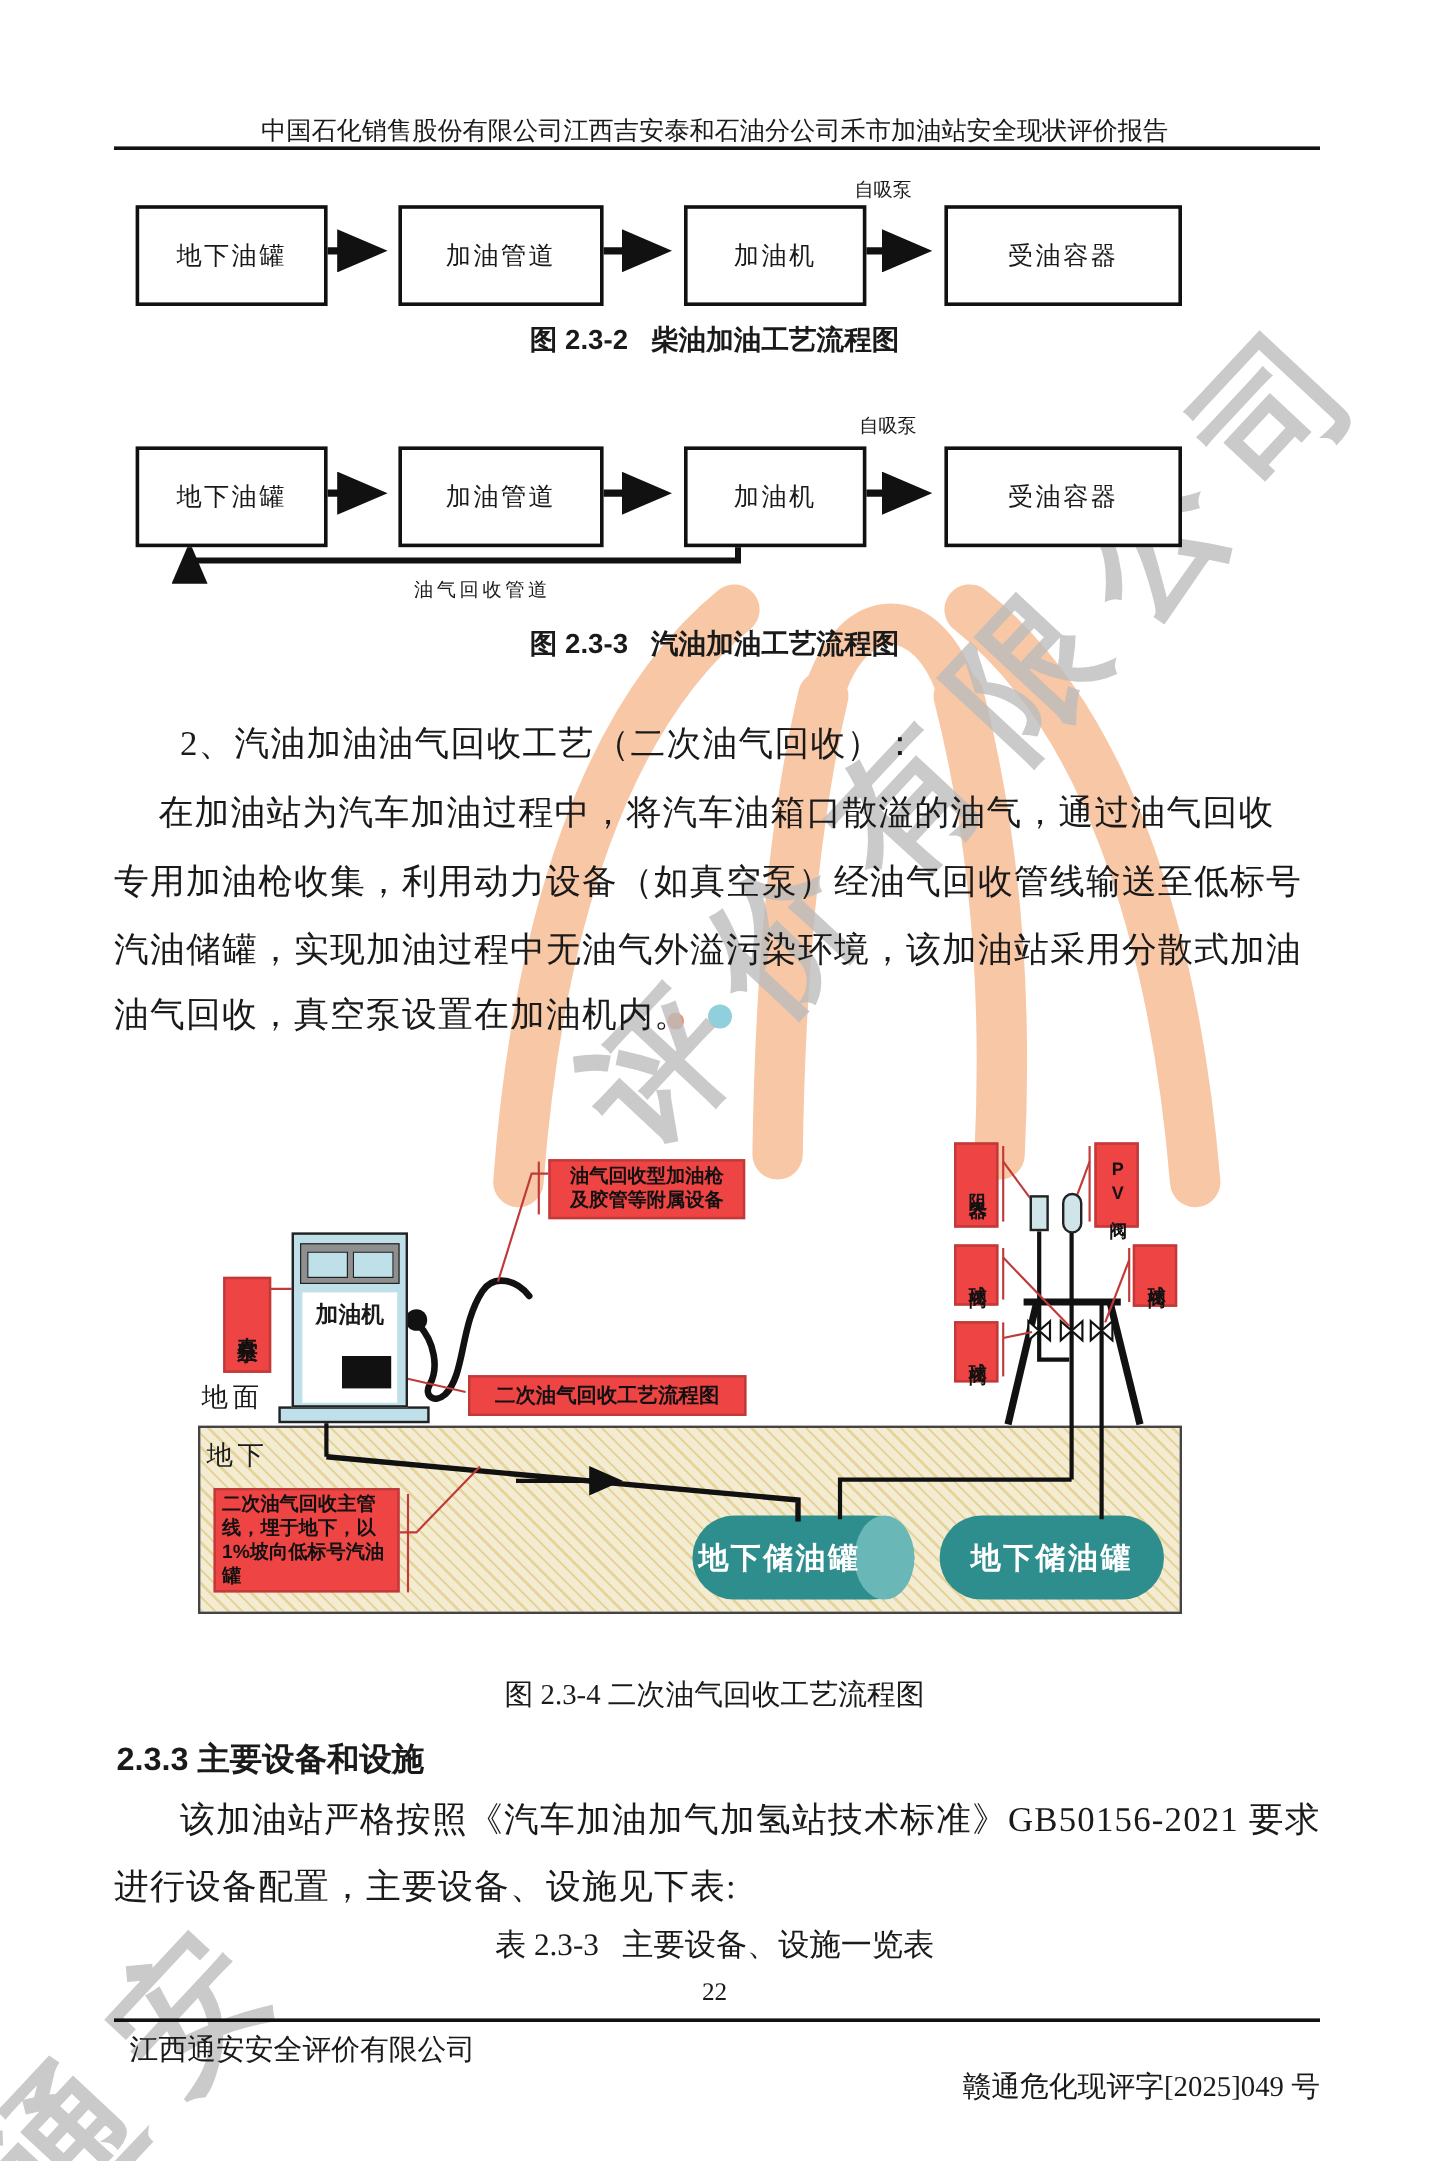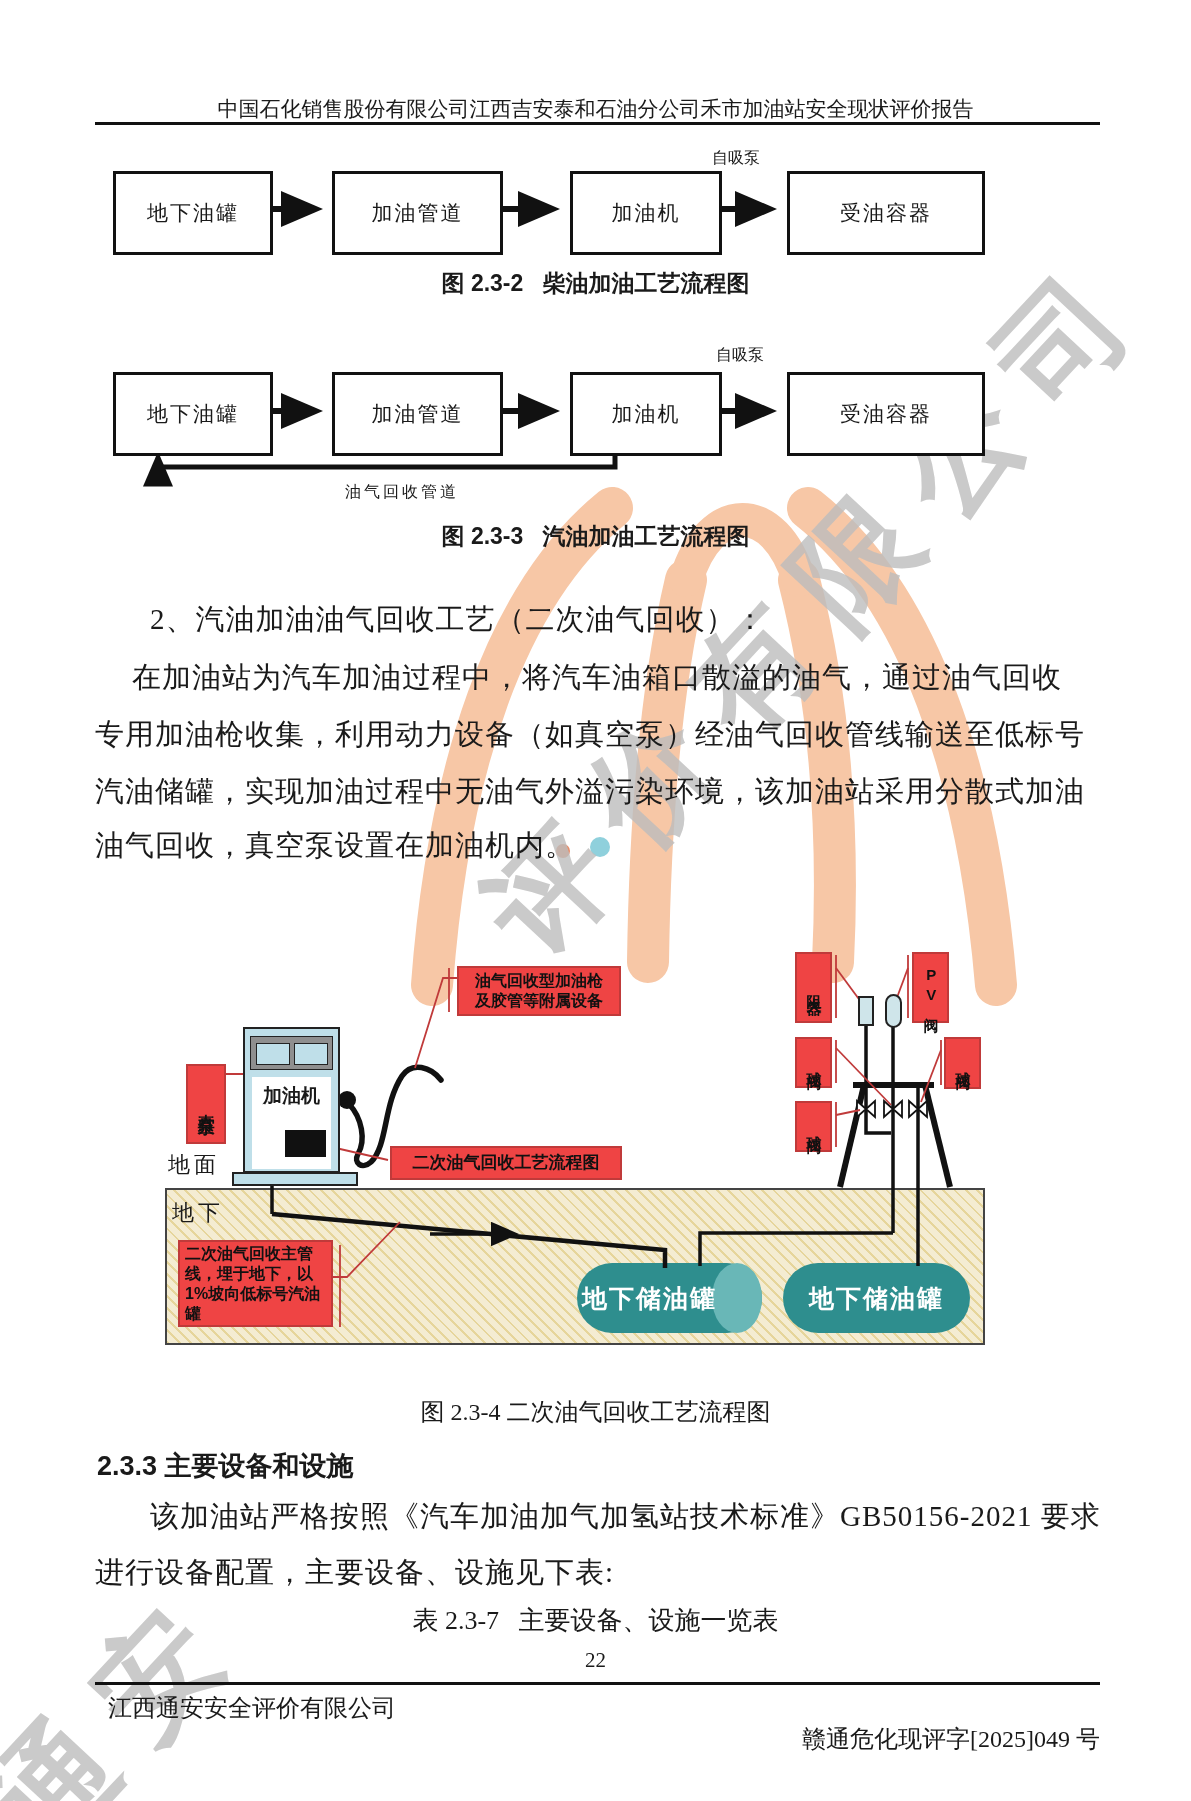--- a/index.html
+++ b/index.html
@@ -213,20 +213,20 @@
   <div class="dlabel vlabel" style="left:944px;top:1037px;width:33px;height:48px;font-size:15px;">球阀</div>
 
   <div class="ground-text" style="left:168px;top:1150px;">地面</div>
   <div class="ground-text" style="left:172px;top:1198px;">地下</div>
 
   <div class="abs centered content" style="top:1396px;font-size:24px;">图 2.3-4 二次油气回收工艺流程图</div>
 
   <div class="abs content" style="left:97px;top:1448px;font-size:27px;font-weight:bold;font-family:'Liberation Sans','DejaVu Sans',sans-serif;">2.3.3 主要设备和设施</div>
   <div class="body-line" style="left:150px;top:1497px;">该加油站严格按照《汽车加油加气加氢站技术标准》GB50156-2021 要求</div>
   <div class="body-line" style="left:95px;top:1553px;">进行设备配置，主要设备、设施见下表:</div>
-  <div class="abs centered content" style="top:1603px;font-size:26px;white-space:pre;">表 2.3-7   主要设备、设施一览表</div>
+  <div class="abs centered content" style="top:1603px;font-size:26px;white-space:pre;">表 2.3-3   主要设备、设施一览表</div>
 
   <div class="abs centered content" style="top:1648px;font-size:21px;">22</div>
   <div class="rule" style="left:95px;top:1682px;width:1005px;height:3px;"></div>
   <div class="footer-text" style="left:108px;top:1692px;">江西通安安全评价有限公司</div>
   <div class="footer-text" style="left:700px;top:1692px;width:400px;text-align:right;margin-top:31px;">赣通危化现评字[2025]049 号</div>
 
 </div>
 
 </body></html>

